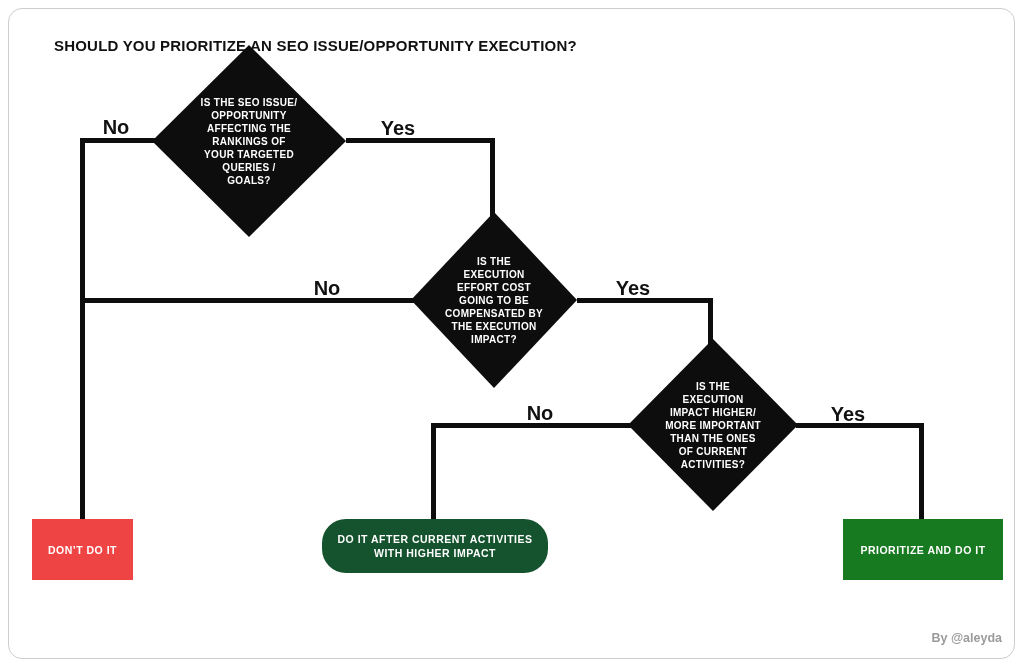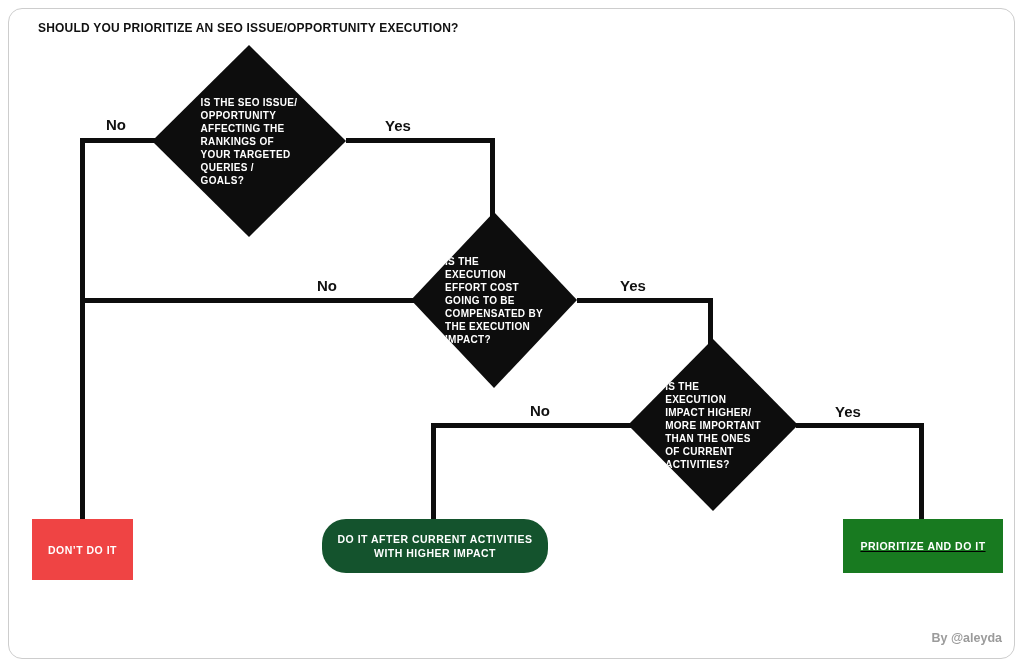--- a/index.html
+++ b/index.html
@@ -19,22 +19,22 @@
     position: absolute;
     left: 8px; top: 8px; right: 9px; bottom: 8px;
     border: 1px solid #cdcdcd;
     border-radius: 14px;
     pointer-events: none;
   }
   .title {
     position: absolute;
     left: 38px;
     top: 21px;
-    margin: 0;
-    font-size: 12px;
+    margin: 16px;
+    font-size: 15px;
     font-weight: bold;
     letter-spacing: 0.2px;
     color: #111111;
     white-space: nowrap;
   }
   .edge {
     position: absolute;
     background: #0d0d0d;
   }
   .diamond {
@@ -43,27 +43,27 @@
     display: flex;
     align-items: center;
     justify-content: center;
   }
   .diamond-text {
     color: #ffffff;
     font-size: 10px;
     line-height: 13px;
     font-weight: bold;
     letter-spacing: 0.3px;
-    text-align: left;
+    text-align: center;
     white-space: pre-line;
   }
   .edge-label {
     position: absolute;
     transform: translateX(-50%);
-    font-size: 15px;
+    font-size: 20px;
     font-weight: bold;
     color: #111111;
     white-space: nowrap;
   }
   .outcome {
     position: absolute;
     display: flex;
     align-items: center;
     justify-content: center;
     text-align: center;
@@ -145,19 +145,19 @@
 
   <div class="outcome" style="left: 32px; top: 519px; width: 101px; height: 61px; background-color: #ef4444;">
     <span class="outcome-text">DON’T DO IT</span>
   </div>
 
   <div class="outcome" style="left: 322px; top: 519px; width: 226px; height: 54px; background-color: #14532d; border-radius: 24px;">
     <span class="outcome-text">DO IT AFTER CURRENT ACTIVITIES
 WITH HIGHER IMPACT</span>
   </div>
 
-  <div class="outcome" style="left: 843px; top: 519px; width: 160px; height: 54px; background-color: rgb(24, 122, 32); text-decoration: underline;">
+  <div class="outcome" style="left: 843px; top: 519px; width: 160px; height: 61px; background-color: rgb(24, 122, 32);">
     <span class="outcome-text">PRIORITIZE AND DO IT</span>
   </div>
 
   <div class="attribution">By @aleyda</div>
 
 </div>
 
 </body></html>

